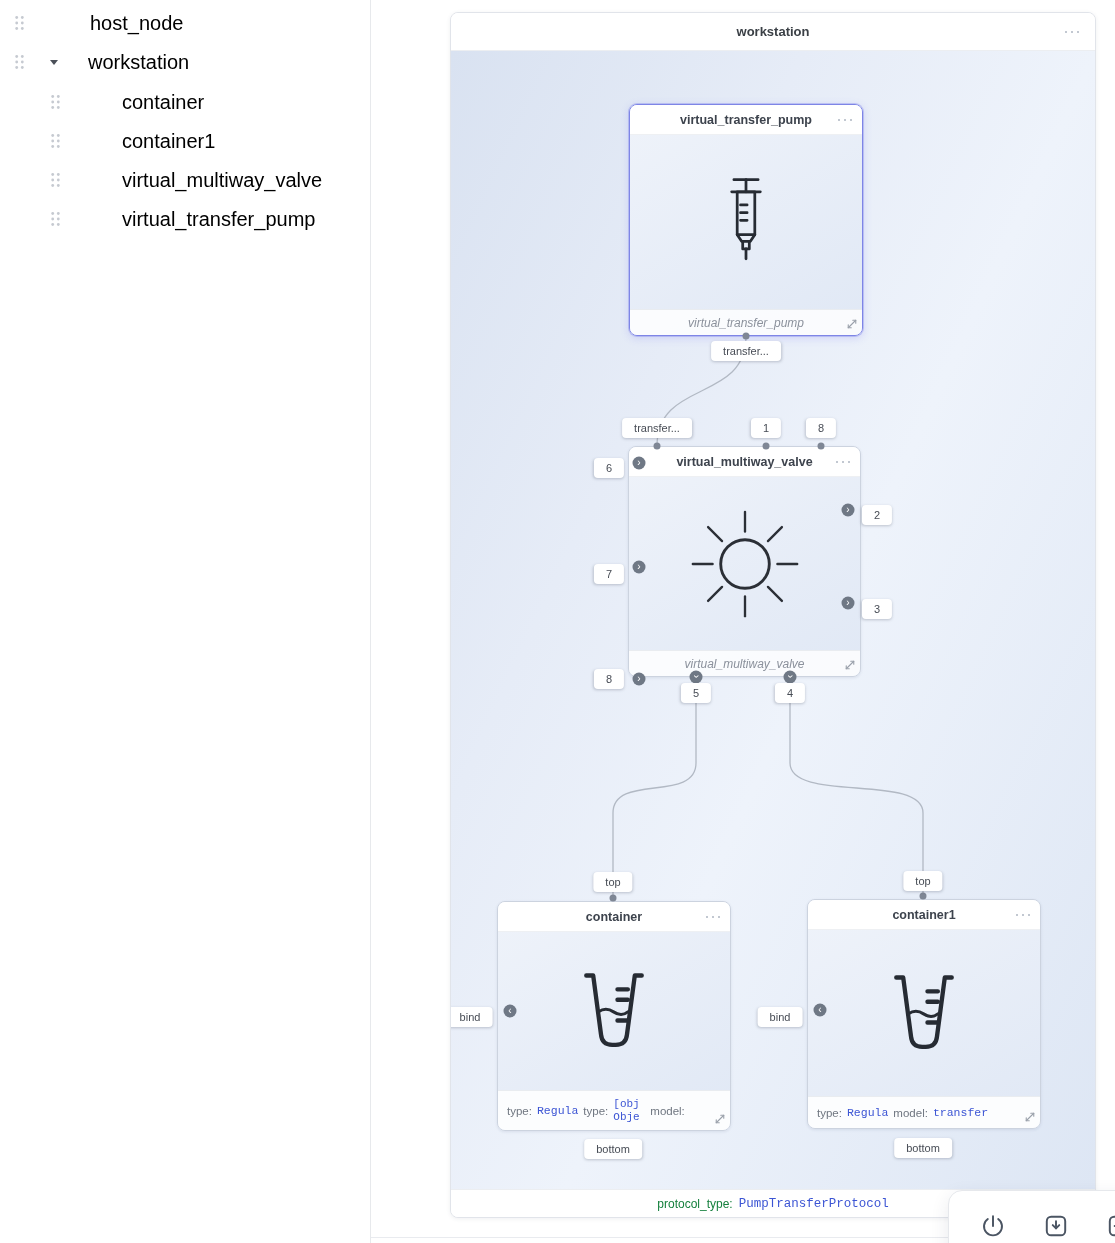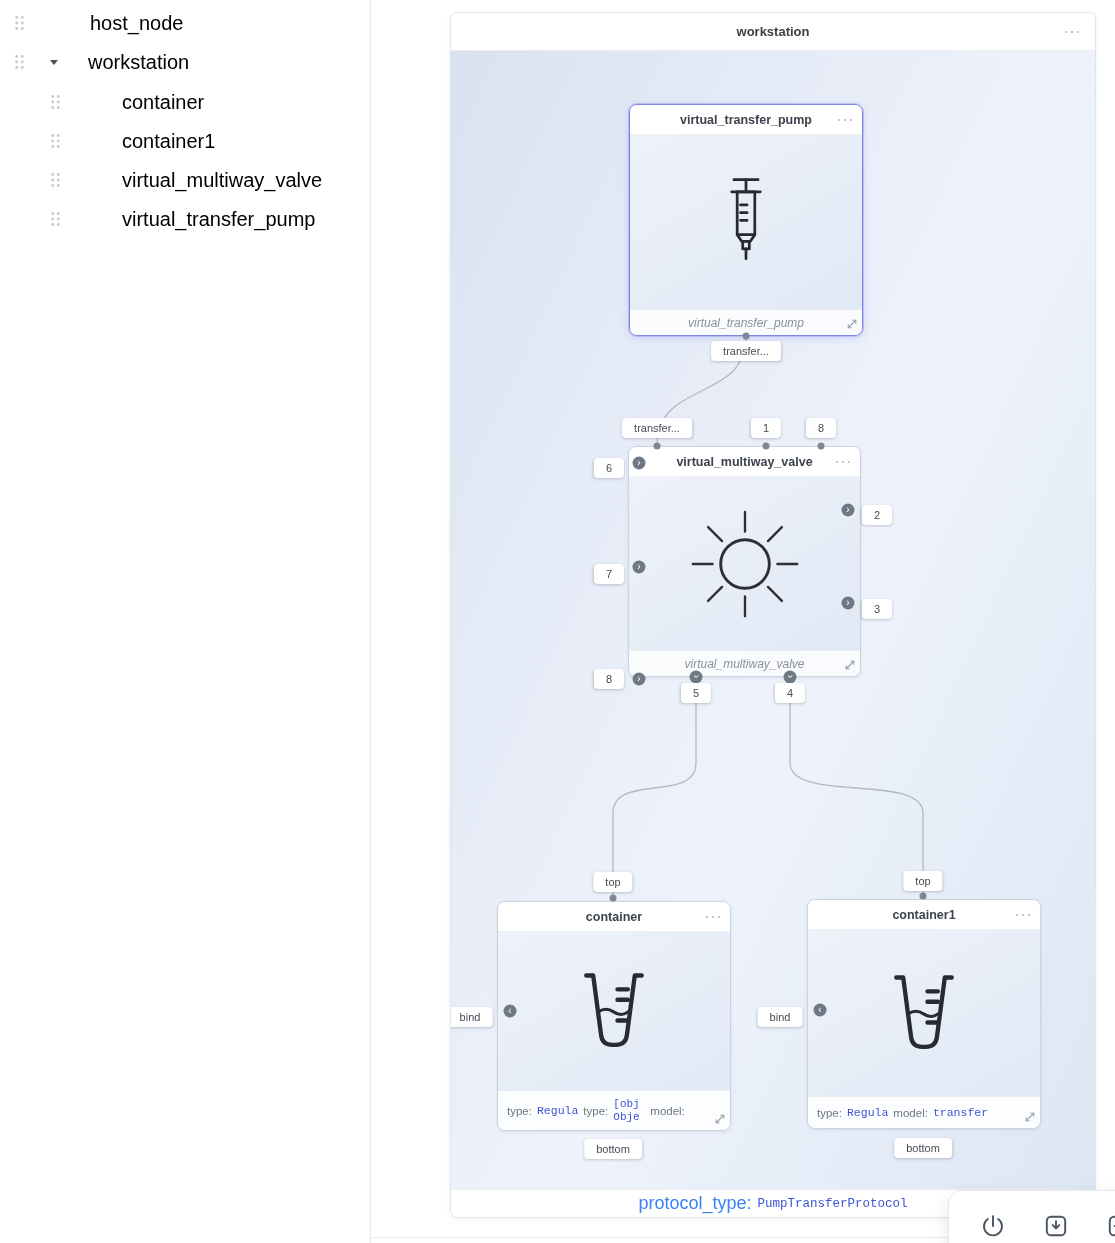--- a/index.html
+++ b/index.html
@@ -26,21 +26,21 @@
            border:1px solid #e1e4ea; border-radius:8px;
            box-shadow:0 1px 4px rgba(50,60,90,.08); overflow:hidden; background:#fff; }
   .panel-bg { position:absolute; left:0; right:0; top:38px; bottom:28px;
               background:linear-gradient(115deg,#d9e2f1 0%,#e6ecf7 30%,#eef3fb 55%,#dde6f4 100%); }
   .panel-header { position:absolute; left:0; right:0; top:0; height:38px; background:#fff;
                   border-bottom:1px solid #eceef1; display:flex; align-items:center; justify-content:center; z-index:6; }
   .panel-title { font-size:13px; font-weight:700; color:#3b4046; }
   .panel-footer { position:absolute; left:0; right:0; bottom:0; height:28px; background:#fff;
                   border-top:1px solid #eceef1; display:flex; align-items:center; justify-content:center;
                   gap:6px; z-index:6; }
-  .footer-label { font-size:18px; color:#3b82f6; }
+  .footer-label { font-size:12px; color:#15803d; }
   .mono { font-family:"Liberation Mono","DejaVu Sans Mono",monospace; color:#3c55d4; }
   .footer-value { font-size:12.5px; }
 
   .dots-icon { width:16px; height:4px;
                background:radial-gradient(circle,#c2c8d1 1.3px,transparent 1.5px) 0 0/6px 4px repeat-x; }
   .hdr-dots { position:absolute; right:10px; top:50%; transform:translateY(-50%); }
 
   
   .node { position:absolute; border:1px solid #ccd3df; border-radius:8px;
           background:linear-gradient(150deg,#eff3fa,#e0e8f5);

